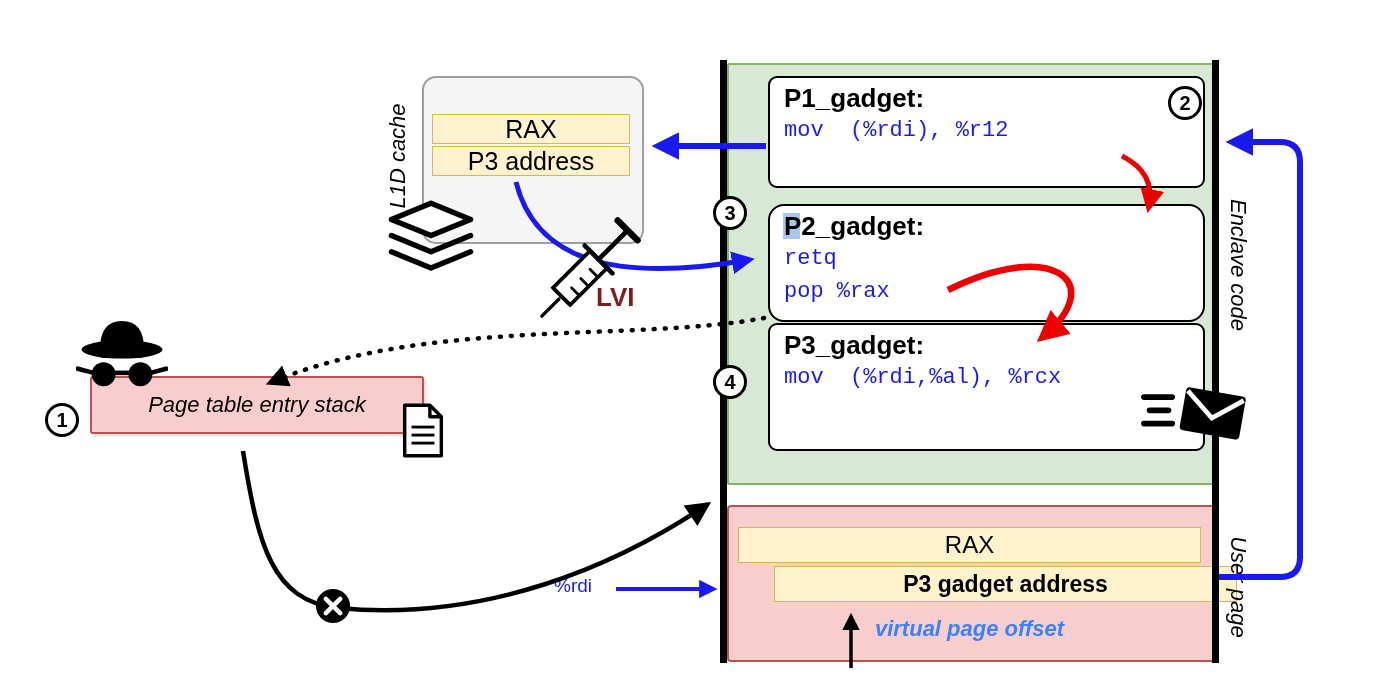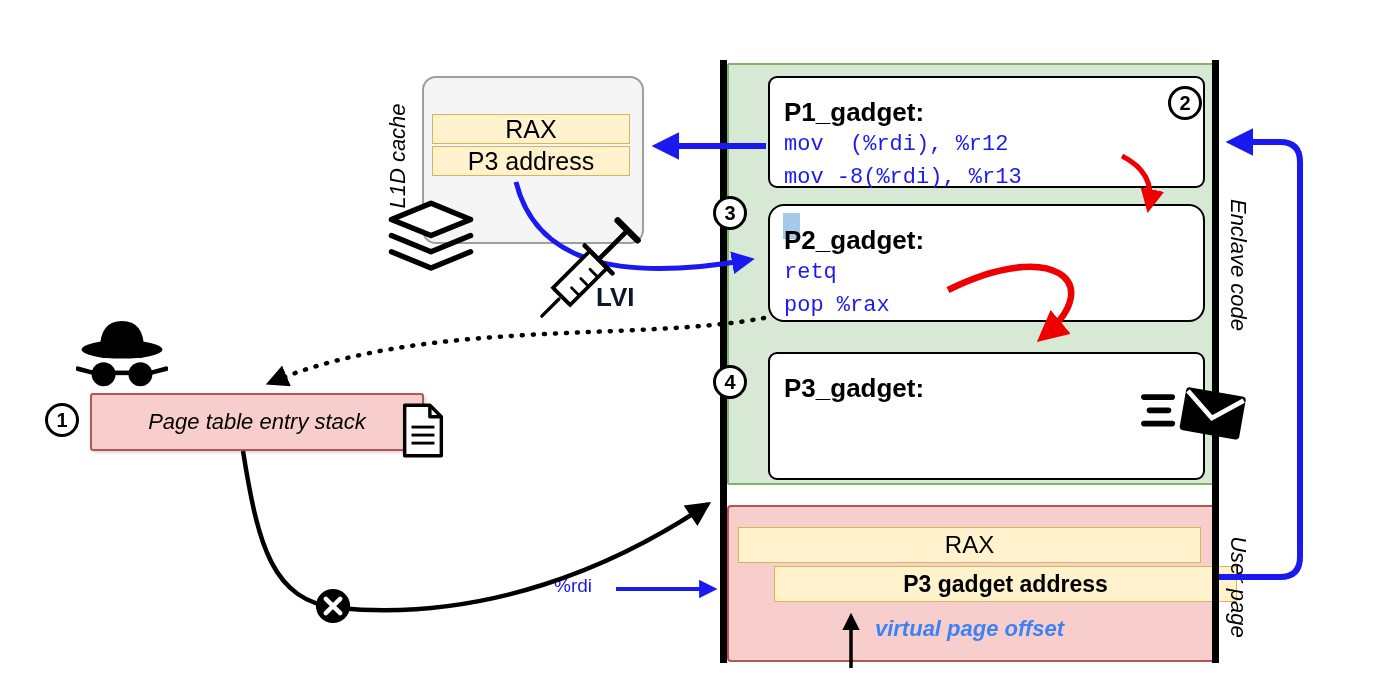--- a/index.html
+++ b/index.html
@@ -3,40 +3,40 @@
 <meta charset="utf-8">
 <style>
   html,body{margin:0;padding:0;}
   body{width:1390px;height:695px;background:#fff;font-family:"Liberation Sans",sans-serif;}
   #canvas{position:relative;width:1390px;height:695px;background:#fff;overflow:hidden;}
 
   .wall{position:absolute;top:60px;width:7px;height:603px;background:#000;z-index:3;}
   .enclave-box{position:absolute;left:727px;top:63px;width:485px;height:418px;background:var(--c-green_fill);border:2px solid var(--c-green_border);border-radius:2px;z-index:1;}
   .userpage-box{position:absolute;left:727px;top:505px;width:485px;height:153px;background:var(--c-pink_fill);border:2px solid var(--c-pink_border);border-radius:4px;z-index:1;}
 
-  .gadget{position:absolute;left:768px;width:437px;background:#fff;border:2.5px solid #000;border-radius:9px;z-index:2;padding:19px 14px;box-sizing:border-box;}
+  .gadget{position:absolute;left:768px;width:437px;background:#fff;border:2.5px solid #000;border-radius:9px;z-index:2;padding:5px 14px;box-sizing:border-box;}
   .gtitle{font-weight:bold;font-size:26px;color:#000;position:relative;z-index:1;}
   .gcode{font-family:"Liberation Mono","DejaVu Sans Mono",monospace;font-size:22px;line-height:33px;color:var(--c-blue);white-space:pre;}
   .sel-artifact{position:absolute;left:13px;top:7px;width:17px;height:26px;background:#9dc3e6;opacity:.9;z-index:0;}
 
   .badge{position:absolute;width:34px;height:34px;border-radius:50%;background:#fff;border:3px solid #000;box-sizing:border-box;display:flex;align-items:center;justify-content:center;font-weight:bold;font-size:20px;z-index:6;}
 
   .cache-box{position:absolute;left:422px;top:76px;width:218px;height:164px;background:var(--c-gray_fill);border:2px solid var(--c-gray_border);border-radius:14px;z-index:2;}
   .cache-row{position:absolute;left:8px;width:198px;height:30px;background:var(--c-yellow_fill);border:1.5px solid var(--c-yellow_border);box-sizing:border-box;display:flex;align-items:center;justify-content:center;font-size:25px;color:#000;}
 
   .vlabel{position:absolute;width:160px;height:26px;line-height:26px;text-align:center;font-style:italic;font-size:22px;color:#000;z-index:2;}
 
-  .pte-box{position:absolute;left:90px;top:393px;width:330px;height:54px;background:var(--c-pink_fill);border:2px solid var(--c-pink_border);border-radius:3px;display:flex;align-items:center;justify-content:center;z-index:2;box-shadow:2px 2px 3px rgba(0,0,0,.15);}
+  .pte-box{position:absolute;left:90px;top:376px;width:330px;height:54px;background:var(--c-pink_fill);border:2px solid var(--c-pink_border);border-radius:3px;display:flex;align-items:center;justify-content:center;z-index:2;box-shadow:2px 2px 3px rgba(0,0,0,.15);}
   .pte-label{font-style:italic;font-size:22px;font-weight:500;color:#000;}
 
   .urow{position:absolute;left:738px;width:463px;height:36px;background:var(--c-yellow_fill);border:1.5px solid var(--c-yellow_border);box-sizing:border-box;display:flex;align-items:center;justify-content:center;font-size:24px;color:#000;z-index:2;}
   .urow.bold{font-weight:bold;font-size:23px;margin-left:36px;}
   .uoffset{position:absolute;left:738px;top:606px;width:463px;height:46px;display:flex;align-items:center;justify-content:center;font-style:italic;font-weight:600;font-size:22px;color:#3b82f6;z-index:2;}
 
-  .lvi-label{position:absolute;left:596px;top:282px;font-weight:bold;font-size:26px;color:#0f172a;z-index:6;}
+  .lvi-label{position:absolute;left:596px;top:282px;font-weight:bold;font-size:26px;color:#7f1d1d;z-index:6;}
   .rdi-label{position:absolute;left:554px;top:575px;font-size:19px;font-weight:400;color:var(--c-blue);z-index:2;}
 
   .icon{position:absolute;z-index:4;}
   .icon-top{position:absolute;z-index:6;}
   .overlay{position:absolute;left:0;top:0;z-index:5;pointer-events:none;}
 
   .s-blue{stroke:var(--c-blue);fill:none;}
   .s-red{stroke:var(--c-red);fill:none;}
   .s-black{stroke:#000;fill:none;}
   .f-blue{fill:var(--c-blue);}
@@ -52,32 +52,32 @@
   <div class="wall" style="left:720px;"></div>
   <div class="wall" style="left:1212px;"></div>
 
   <div class="enclave-box"></div>
 
   <div class="userpage-box"></div>
 
   <div class="gadget" style="top:76px;height:112px;">
     <div class="gtitle">P1_gadget:</div>
     <div class="gcode">mov  (%rdi), %r12</div>
-    <div class="gcode">mov -8(%rdi), %r13</div>
   </div>
 
   <div class="gadget" style="top:204px;height:118px;border-radius:16px;">
     <div class="sel-artifact"></div>
     <div class="gtitle">P2_gadget:</div>
     <div class="gcode">retq</div>
     <div class="gcode">pop %rax</div>
   </div>
 
-  <div class="gadget" style="top:352px;height:128px;">
+  <div class="gadget" style="top:323px;height:128px;">
     <div class="gtitle">P3_gadget:</div>
+    <div class="gcode">mov  (%rdi,%al), %rcx</div>
   </div>
 
   <div class="badge" style="left:45px;top:403px;">1</div>
   <div class="badge" style="left:1168px;top:86px;">2</div>
   <div class="badge" style="left:713px;top:196px;">3</div>
   <div class="badge" style="left:713px;top:365px;">4</div>
 
   <div class="cache-box">
     <div class="cache-row" style="top:36px;">RAX</div>
     <div class="cache-row" style="top:68px;">P3 address</div>

